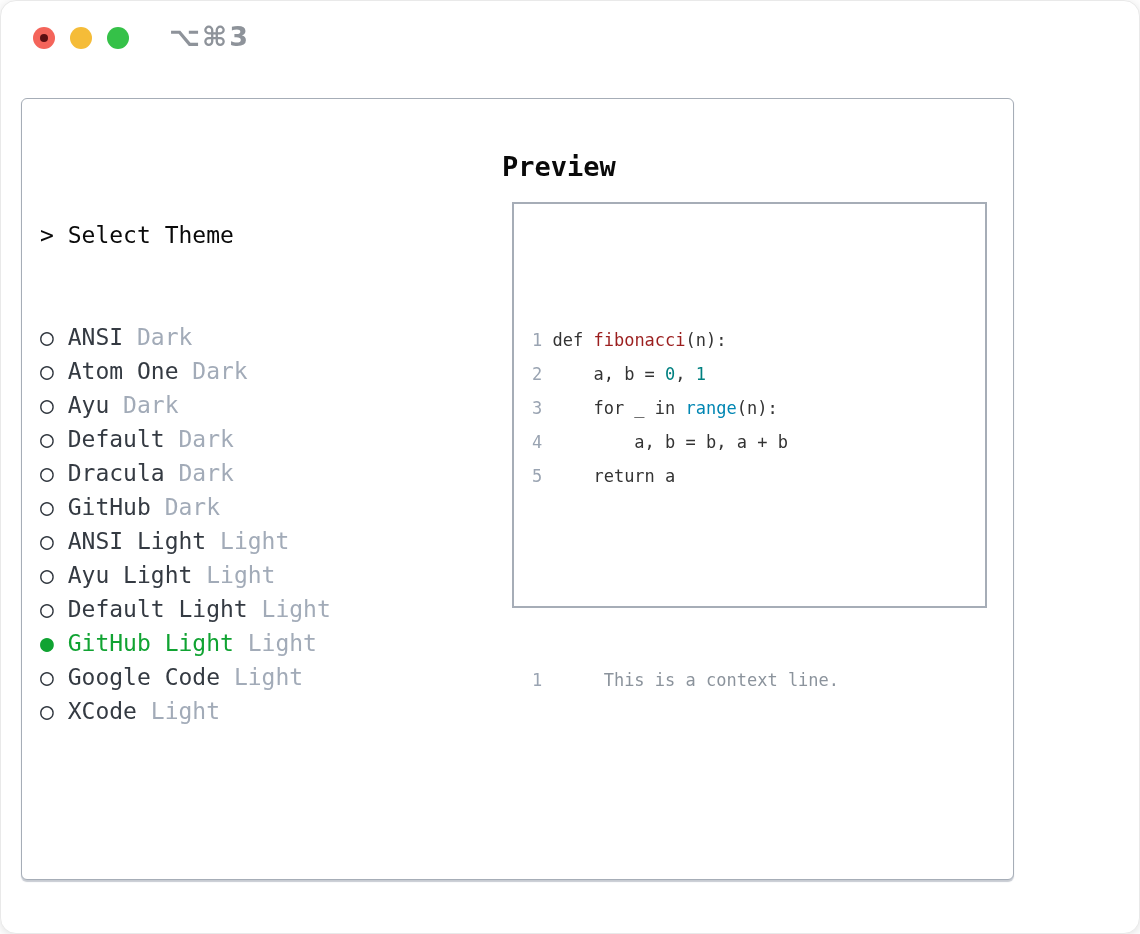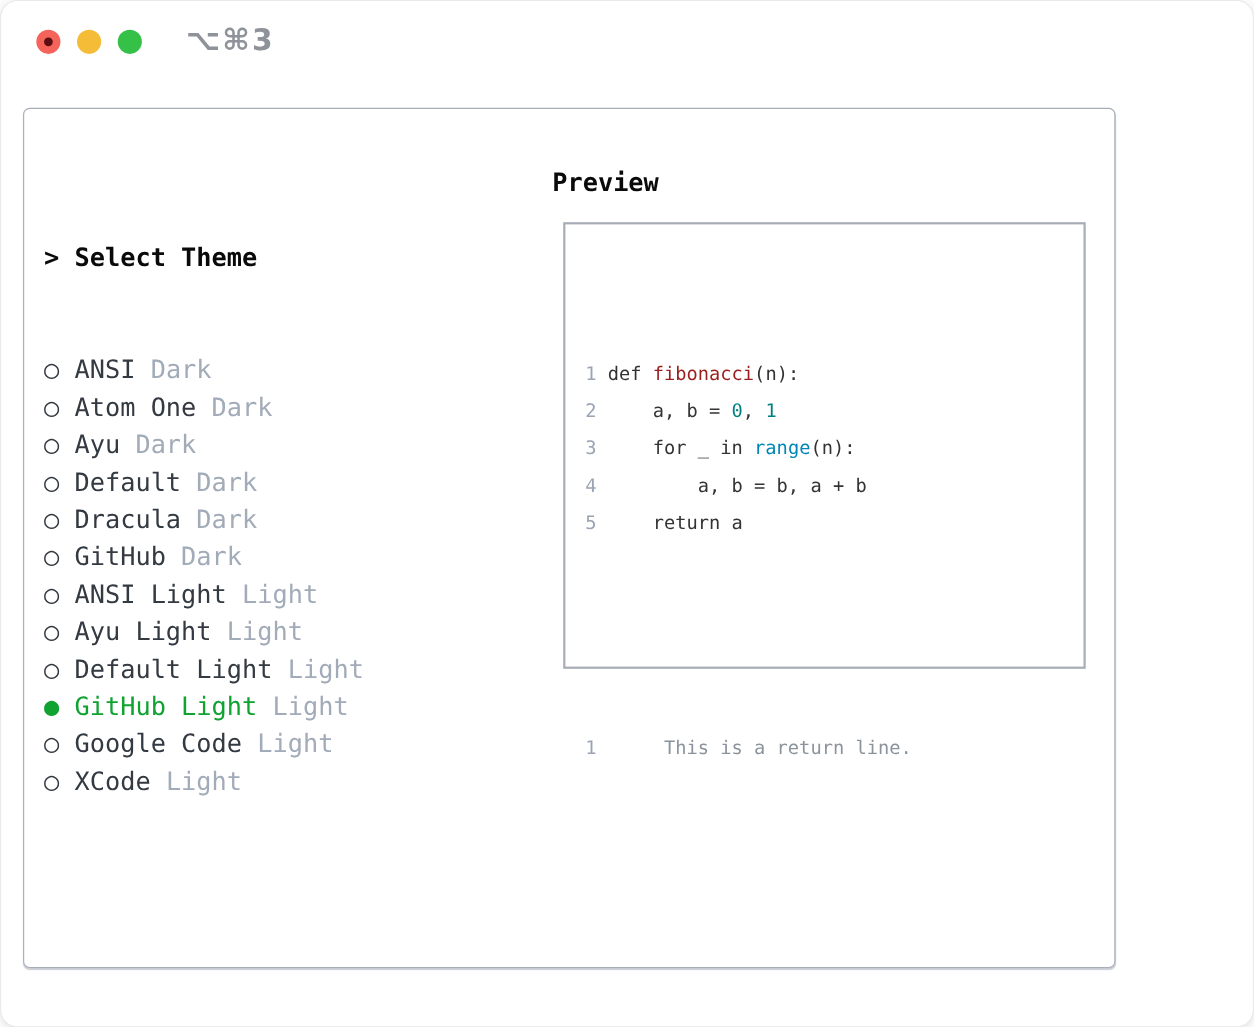--- a/index.html
+++ b/index.html
@@ -16,26 +16,26 @@
   .tl-green{background:var(--traffic_green);}
   .wtitle{position:absolute;left:168px;top:20px;font-family:"DejaVu Sans",sans-serif;
     font-size:27px;font-weight:bold;color:var(--titlebar_gray);letter-spacing:2px;}
   
   .panel{position:absolute;left:20px;top:97px;width:993px;height:782px;box-sizing:border-box;
     border:1.5px solid var(--border);border-radius:6px;background:#ffffff;
     box-shadow:0 1.5px 1px rgba(130,140,155,0.45);}
   
   .leftcol{position:absolute;left:18px;top:51px;white-space:pre;font-size:23px;line-height:34px;color:var(--fg);}
   .row{height:34px;}
-  .hdr{font-weight:bold;color:#0a0a0a;}
+  .hdr{font-weight:normal;color:#0a0a0a;}
   .variant{color:var(--variant_gray);margin-top:18px;}
   .opt{cursor:pointer;}
   .opt.sel .bullet,.opt.sel .optname{color:var(--selected_green);}
   
-  .preview-header{position:absolute;left:480px;top:51px;font-size:23px;line-height:34px;font-weight:bold;color:#0a0a0a;white-space:pre;}
+  .preview-header{position:absolute;left:480px;top:51px;font-size:27px;line-height:34px;font-weight:bold;color:#0a0a0a;white-space:pre;}
   .preview-box{position:absolute;left:490px;top:103px;width:475px;height:406px;box-sizing:border-box;
     border:2px solid var(--border);background:#ffffff;
     padding:51px 0 0 18px;white-space:pre;font-size:17px;line-height:34px;}
   .num{color:var(--line_number);}
   .c-fg{color:var(--code_fg);}
   .c-title{color:var(--func_red);}
   .c-number{color:var(--number_teal);}
   .c-builtin{color:var(--builtin_blue);}
   .c-context{color:var(--context_gray);}
   .c-deleted{color:var(--deleted_red);}
@@ -64,17 +64,17 @@
       
       
       
     </div>
 
     <div class="preview-header">Preview</div>
 
     <div class="preview-box">
       <div id="code-lines"><div class="row"><span class="num">1 </span><span class="c-fg">def </span><span class="c-title">fibonacci</span><span class="c-fg">(n):</span></div><div class="row"><span class="num">2 </span><span class="c-fg">    a, b = </span><span class="c-number">0</span><span class="c-fg">, </span><span class="c-number">1</span></div><div class="row"><span class="num">3 </span><span class="c-fg">    for _ in </span><span class="c-builtin">range</span><span class="c-fg">(n):</span></div><div class="row"><span class="num">4 </span><span class="c-fg">        a, b = b, a + b</span></div><div class="row"><span class="num">5 </span><span class="c-fg">    return a</span></div></div>
       <div class="row"> </div>
-      <div id="diff-lines"><div class="row"><span class="num">1 </span><span class="c-context">     This is a return line.</span></div></div>
+      <div id="diff-lines"><div class="row"><span class="num">1 </span><span class="c-context">     This is a context line.</span></div></div>
     </div>
 
   </div>
 </div>
 
 </body></html>

